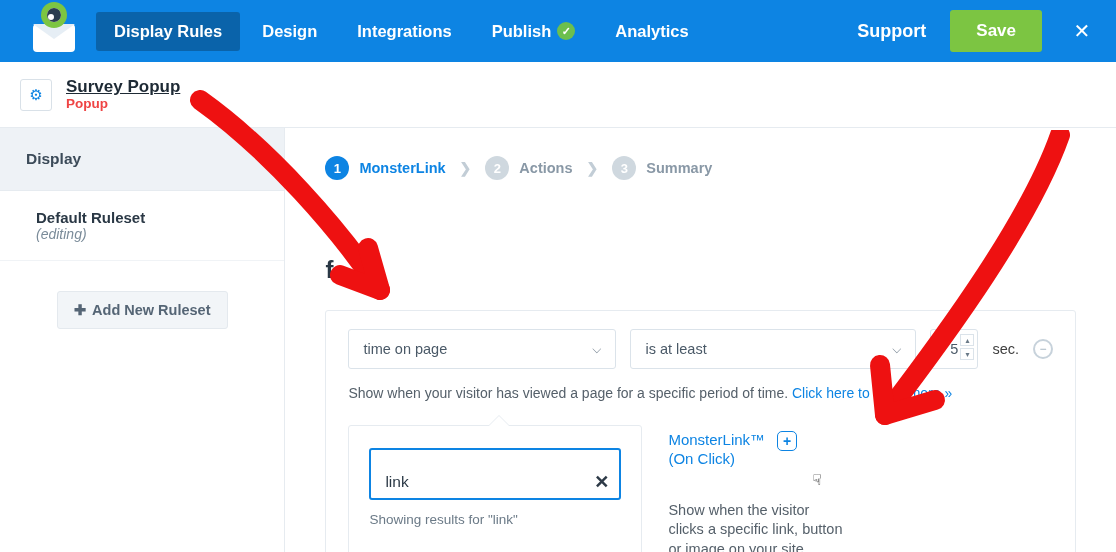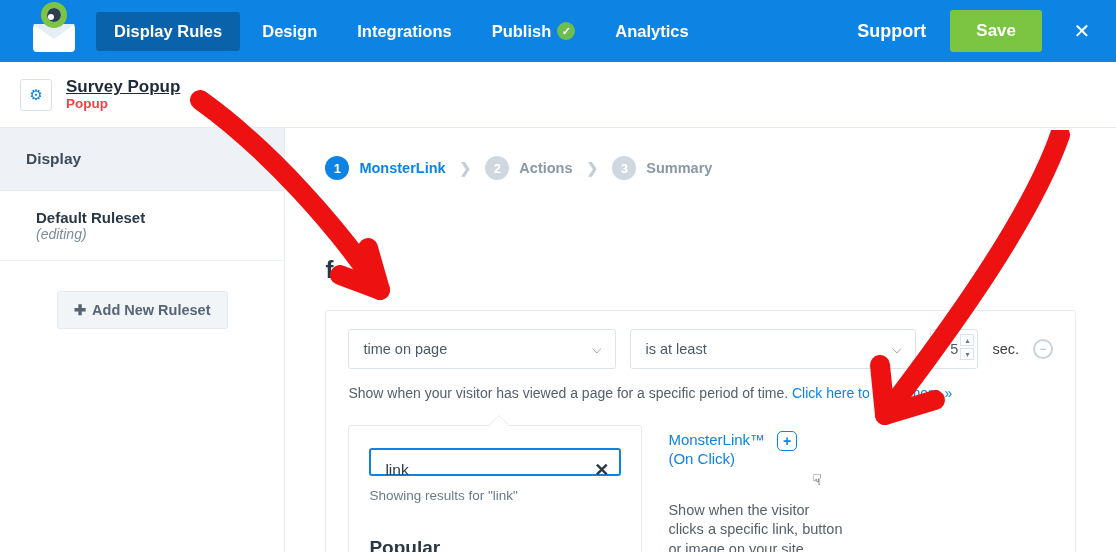--- a/index.html
+++ b/index.html
@@ -59,21 +59,21 @@
   .num-spin span{ width:14px; height:12px; border:1px solid #dbe3ea; font-size:8px; display:flex; align-items:center; justify-content:center; color:#6a7a88; cursor:pointer; }
   .sec-label { color:#404040; font-size:14.5px; }
   .remove-circle { width:20px; height:20px; border:2px solid #c7d2db; border-radius:50%; display:flex; align-items:center; justify-content:center; color:#9fb0bd; font-size:12px; cursor:pointer; }
   .help-line { margin-top:16px; color:#55606a; font-size:14px; }
   .help-line a { color:#0d84e3; text-decoration:none; }
 
   
   .panel-row { display:flex; gap:26px; margin-top:24px; }
   .dd-panel { position:relative; width:294px; border:1px solid #e6ebf0; border-radius:3px; padding:22px 20px 20px 20px; background:#fff; }
   .dd-panel::before { content:""; position:absolute; top:-10px; left:140px; width:0; height:0; border-left:10px solid transparent; border-right:10px solid transparent; border-bottom:10px solid #fff; filter: drop-shadow(0 -1px 0 #e6ebf0); }
-  .search-box { height:28px; border:2.5px solid #0d84e3; border-radius:3px; display:flex; align-items:center; padding:15px 10px 0 14px; color:#55606a; font-size:15px; }
+  .search-box { height:52px; border:2.5px solid #0d84e3; border-radius:3px; display:flex; align-items:center; padding:15px 10px 0 14px; color:#55606a; font-size:15px; }
   .search-box input { border:none; outline:none; flex:1; font-size:15.5px; color:#2a3845; background:transparent; }
   .search-box .x { font-size:18px; font-weight:700; color:#2d3a47; cursor:pointer; }
   .results-for { margin-top:12px; color:#6b7a87; font-size:13.5px; }
   .popular { margin-top:34px; font-size:19px; font-weight:800; color:#2a3845; }
 
   .opt-card { width:176px; }
   .opt-title { color:#0d84e3; font-weight:400; font-size:15px; line-height:1.25; }
   .opt-add { border:1.7px solid #0d84e3; color:#0d84e3; border-radius:5px; width:20px; height:20px; display:inline-flex; align-items:center; justify-content:center; font-size:14px; font-weight:800; margin-left:12px; cursor:pointer; vertical-align:top; }
   .opt-head { display:flex; align-items:flex-start; }
   .opt-desc { margin-top:14px; color:#55606a; font-size:14.5px; line-height:1.35; }

